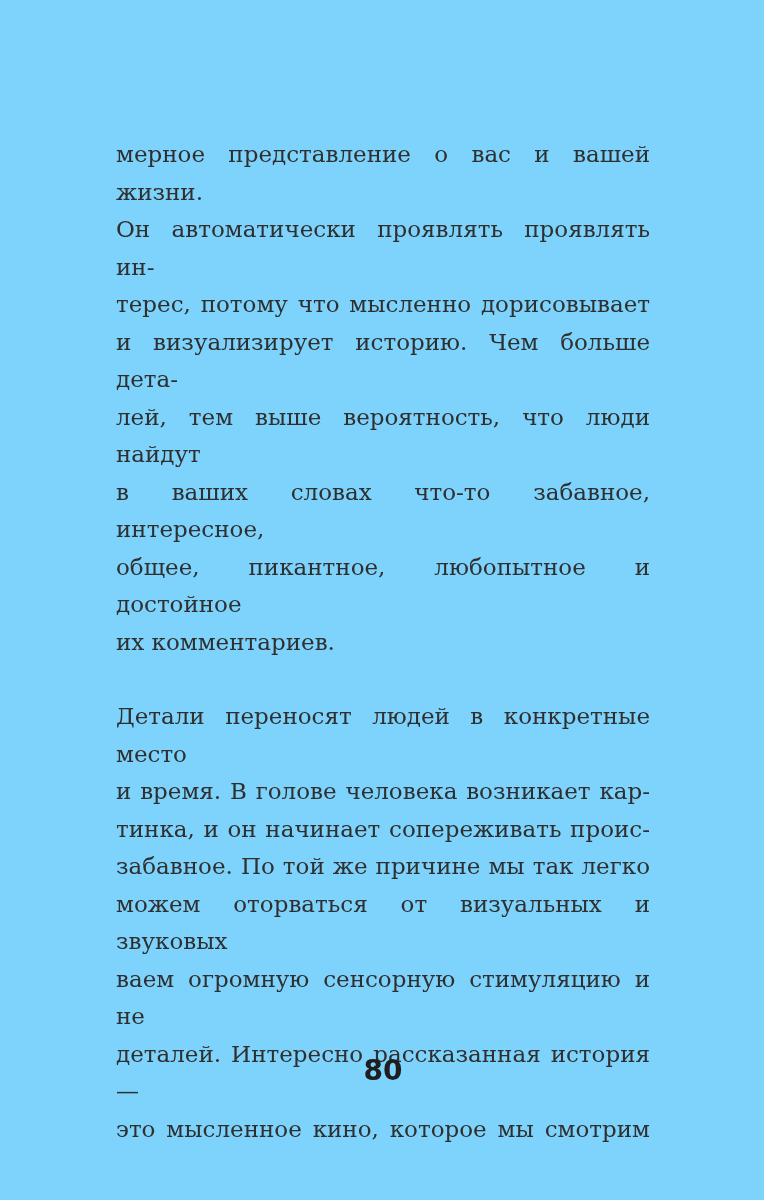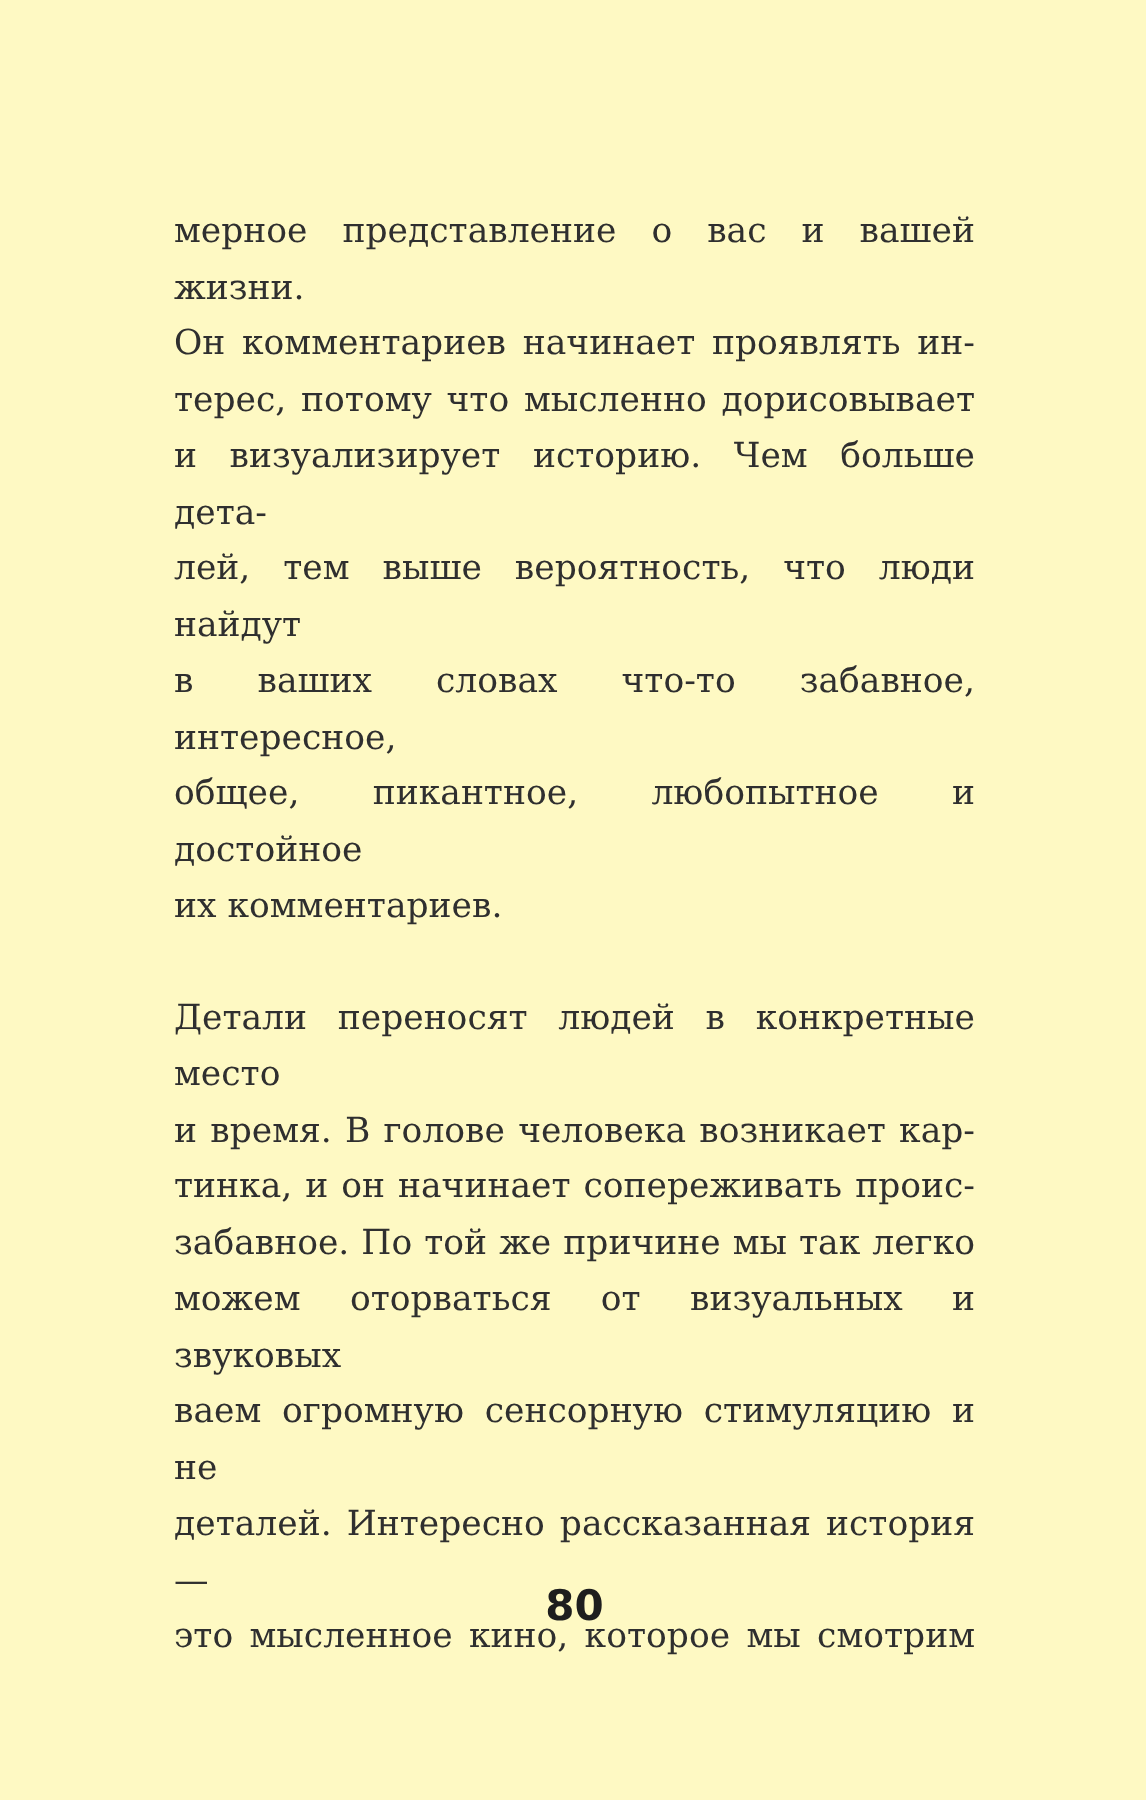--- a/index.html
+++ b/index.html
@@ -10,21 +10,21 @@
     width: 764px;
     height: 1200px;
     background: #ffffff;
     position: relative;
     overflow: hidden;
     font-family: "DejaVu Serif", serif;
   }
   .page {
     position: absolute;
     inset: 0;
-    background: #fef9c3;
+    background: #7dd3fc;
   }
   .text-block {
     position: absolute;
     left: 116px;
     top: 136px;
     width: 534px;
     color: #2f2f2f;
     font-size: 23px;
     line-height: 37.5px;
   }
@@ -55,21 +55,21 @@
 </style>
 </head>
 <body>
 
 <div class="page">
 
   <div class="text-block">
 
     <div class="paragraph">
       <div class="line">мерное представление о вас и вашей жизни.</div>
-      <div class="line">Он комментариев начинает проявлять ин-</div>
+      <div class="line">Он автоматически проявлять проявлять ин-</div>
       <div class="line">терес, потому что мысленно дорисовывает</div>
       <div class="line">и визуализирует историю. Чем больше дета-</div>
       <div class="line">лей, тем выше вероятность, что люди найдут</div>
       <div class="line">в ваших словах что-то забавное, интересное,</div>
       <div class="line">общее, пикантное, любопытное и достойное</div>
       <div class="line pl">их комментариев.</div>
     </div>
 
     <div class="paragraph">
       <div class="line">Детали переносят людей в конкретные место</div>

